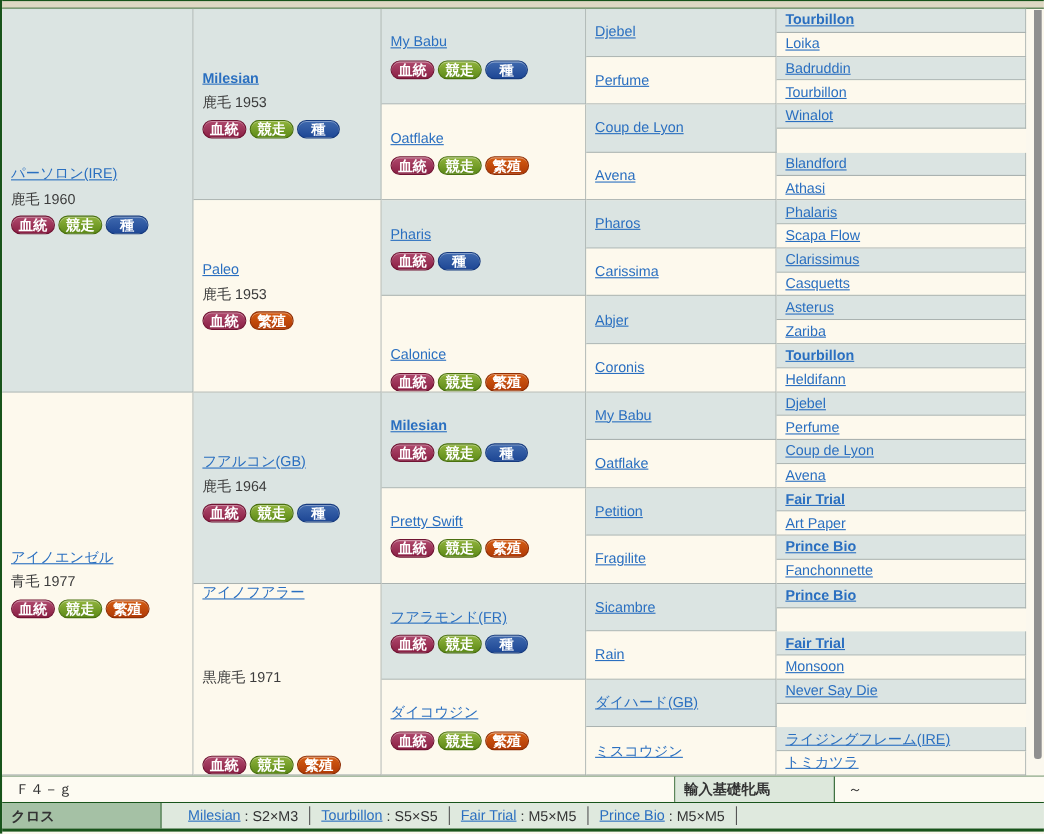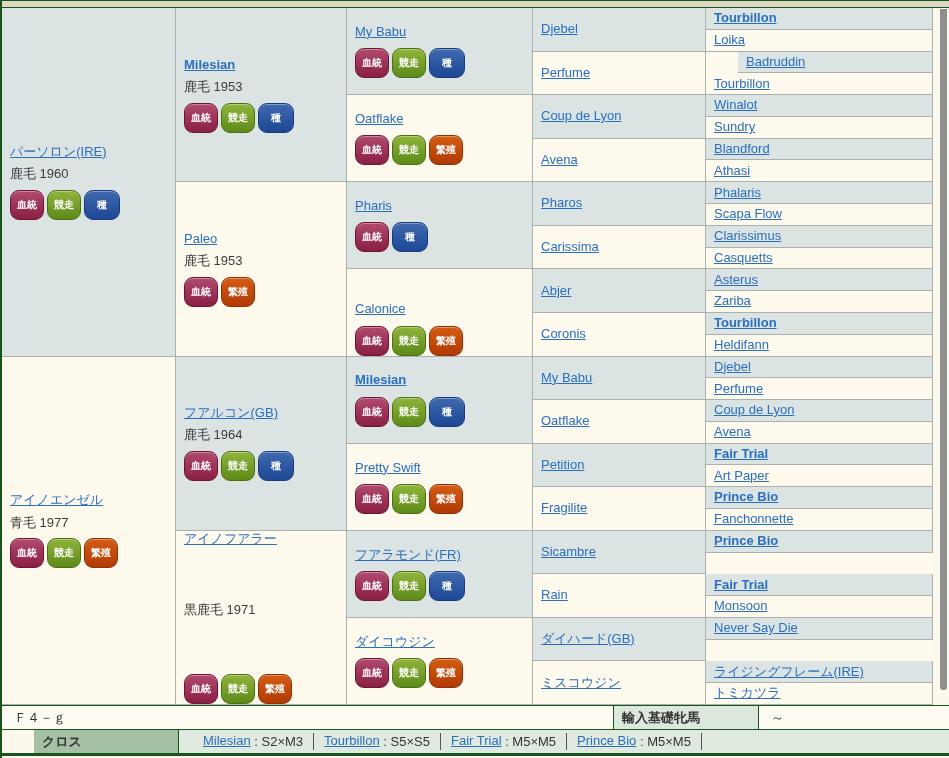--- a/index.html
+++ b/index.html
@@ -35,22 +35,22 @@
   .shade-cream{background:#fdf9ed;}
   .horse-link{
     color:#2a6fc0;text-decoration:underline;cursor:pointer;
     font-size:13px;line-height:1.25;
   }
   .horse-link.bold{font-weight:bold;}
   .sub{font-size:13px;color:#3c3c3c;line-height:1.2;}
   .badge-row{display:flex;gap:3px;margin-top:2px;}
   .badge{
     display:inline-flex;align-items:center;justify-content:center;
-    height:30px;padding:0 6px;border-radius:9px;
-    color:#fff;font-size:10px;font-weight:bold;line-height:1;
+    height:17px;padding:0 6px;border-radius:9px;
+    color:#fff;font-size:13px;font-weight:bold;line-height:1;
     border:1px solid rgba(0,0,0,0.25);
     box-shadow:inset 0 1px 0 rgba(255,255,255,0.35);
     cursor:pointer;box-sizing:border-box;white-space:nowrap;font-family:Liberation Serif, serif;
   }
   .badge.single{padding:0 12px;}
   .right-gap{
     position:absolute;top:8px;right:0;width:16px;height:697px;background:#fbf8ee;
   }
   .scrollbar-thumb{
     position:absolute;top:9px;right:2px;width:7px;height:681px;
@@ -64,21 +64,21 @@
     font-size:13px;
   }
   .footer-row.row1{border-bottom:1px solid #18541b;}
   .footer-row.row2{border-bottom:3px solid #18541b;height:26px;}
   .f-label{
     font-weight:bold;color:#333;
     display:flex;align-items:center;padding-left:8px;box-sizing:border-box;
     border-right:1px solid #18541b;
   }
   .f-label.light{background:#dde8dc;width:145px;flex:0 0 145px;}
-  .f-label.dark{background:#a5c1a5;width:145px;flex:0 0 145px;margin-left:32px;}
+  .f-label.dark{background:#a5c1a5;width:145px;flex:0 0 145px;}
   .f-value{
     display:flex;align-items:center;padding-left:12px;box-sizing:border-box;
     color:#333;
   }
   .f-value.cream{background:#fdfbf2;}
   .f-value.v1{flex:1 1 auto;border-right:1px solid #18541b;}
   .f-value.v2{flex:0 0 192px;}
   .f-value.green{background:#dfe9de;flex:1 1 auto;}
   .cross-item{
     display:inline-flex;align-items:center;
@@ -258,31 +258,28 @@
       </div>
       <div class="cell shade-cream" style="grid-area: 31 / 4 / span 2;">
         <a class="horse-link">ミスコウジン</a>
       </div>
       <div class="cell shade-gray" style="grid-area: 1 / 5 / span 1;">
         <a class="horse-link bold">Tourbillon</a>
       </div>
       <div class="cell shade-cream" style="grid-area: 2 / 5 / span 1;">
         <a class="horse-link">Loika</a>
       </div>
-      <div class="cell shade-gray" style="grid-area: 3 / 5 / span 1; margin-left: 32px;">
+      <div class="cell shade-gray" style="grid-area: 3 / 5 / span 1;">
         <a class="horse-link">Badruddin</a>
       </div>
       <div class="cell shade-cream" style="grid-area: 4 / 5 / span 1;">
         <a class="horse-link">Tourbillon</a>
       </div>
       <div class="cell shade-gray" style="grid-area: 5 / 5 / span 1;">
         <a class="horse-link">Winalot</a>
-      </div>
-      <div class="cell shade-cream" style="grid-area: 6 / 5 / span 1;">
-        <a class="horse-link">Sundry</a>
       </div>
       <div class="cell shade-gray" style="grid-area: 7 / 5 / span 1;">
         <a class="horse-link">Blandford</a>
       </div>
       <div class="cell shade-cream" style="grid-area: 8 / 5 / span 1;">
         <a class="horse-link">Athasi</a>
       </div>
       <div class="cell shade-gray" style="grid-area: 9 / 5 / span 1;">
         <a class="horse-link">Phalaris</a>
       </div>

